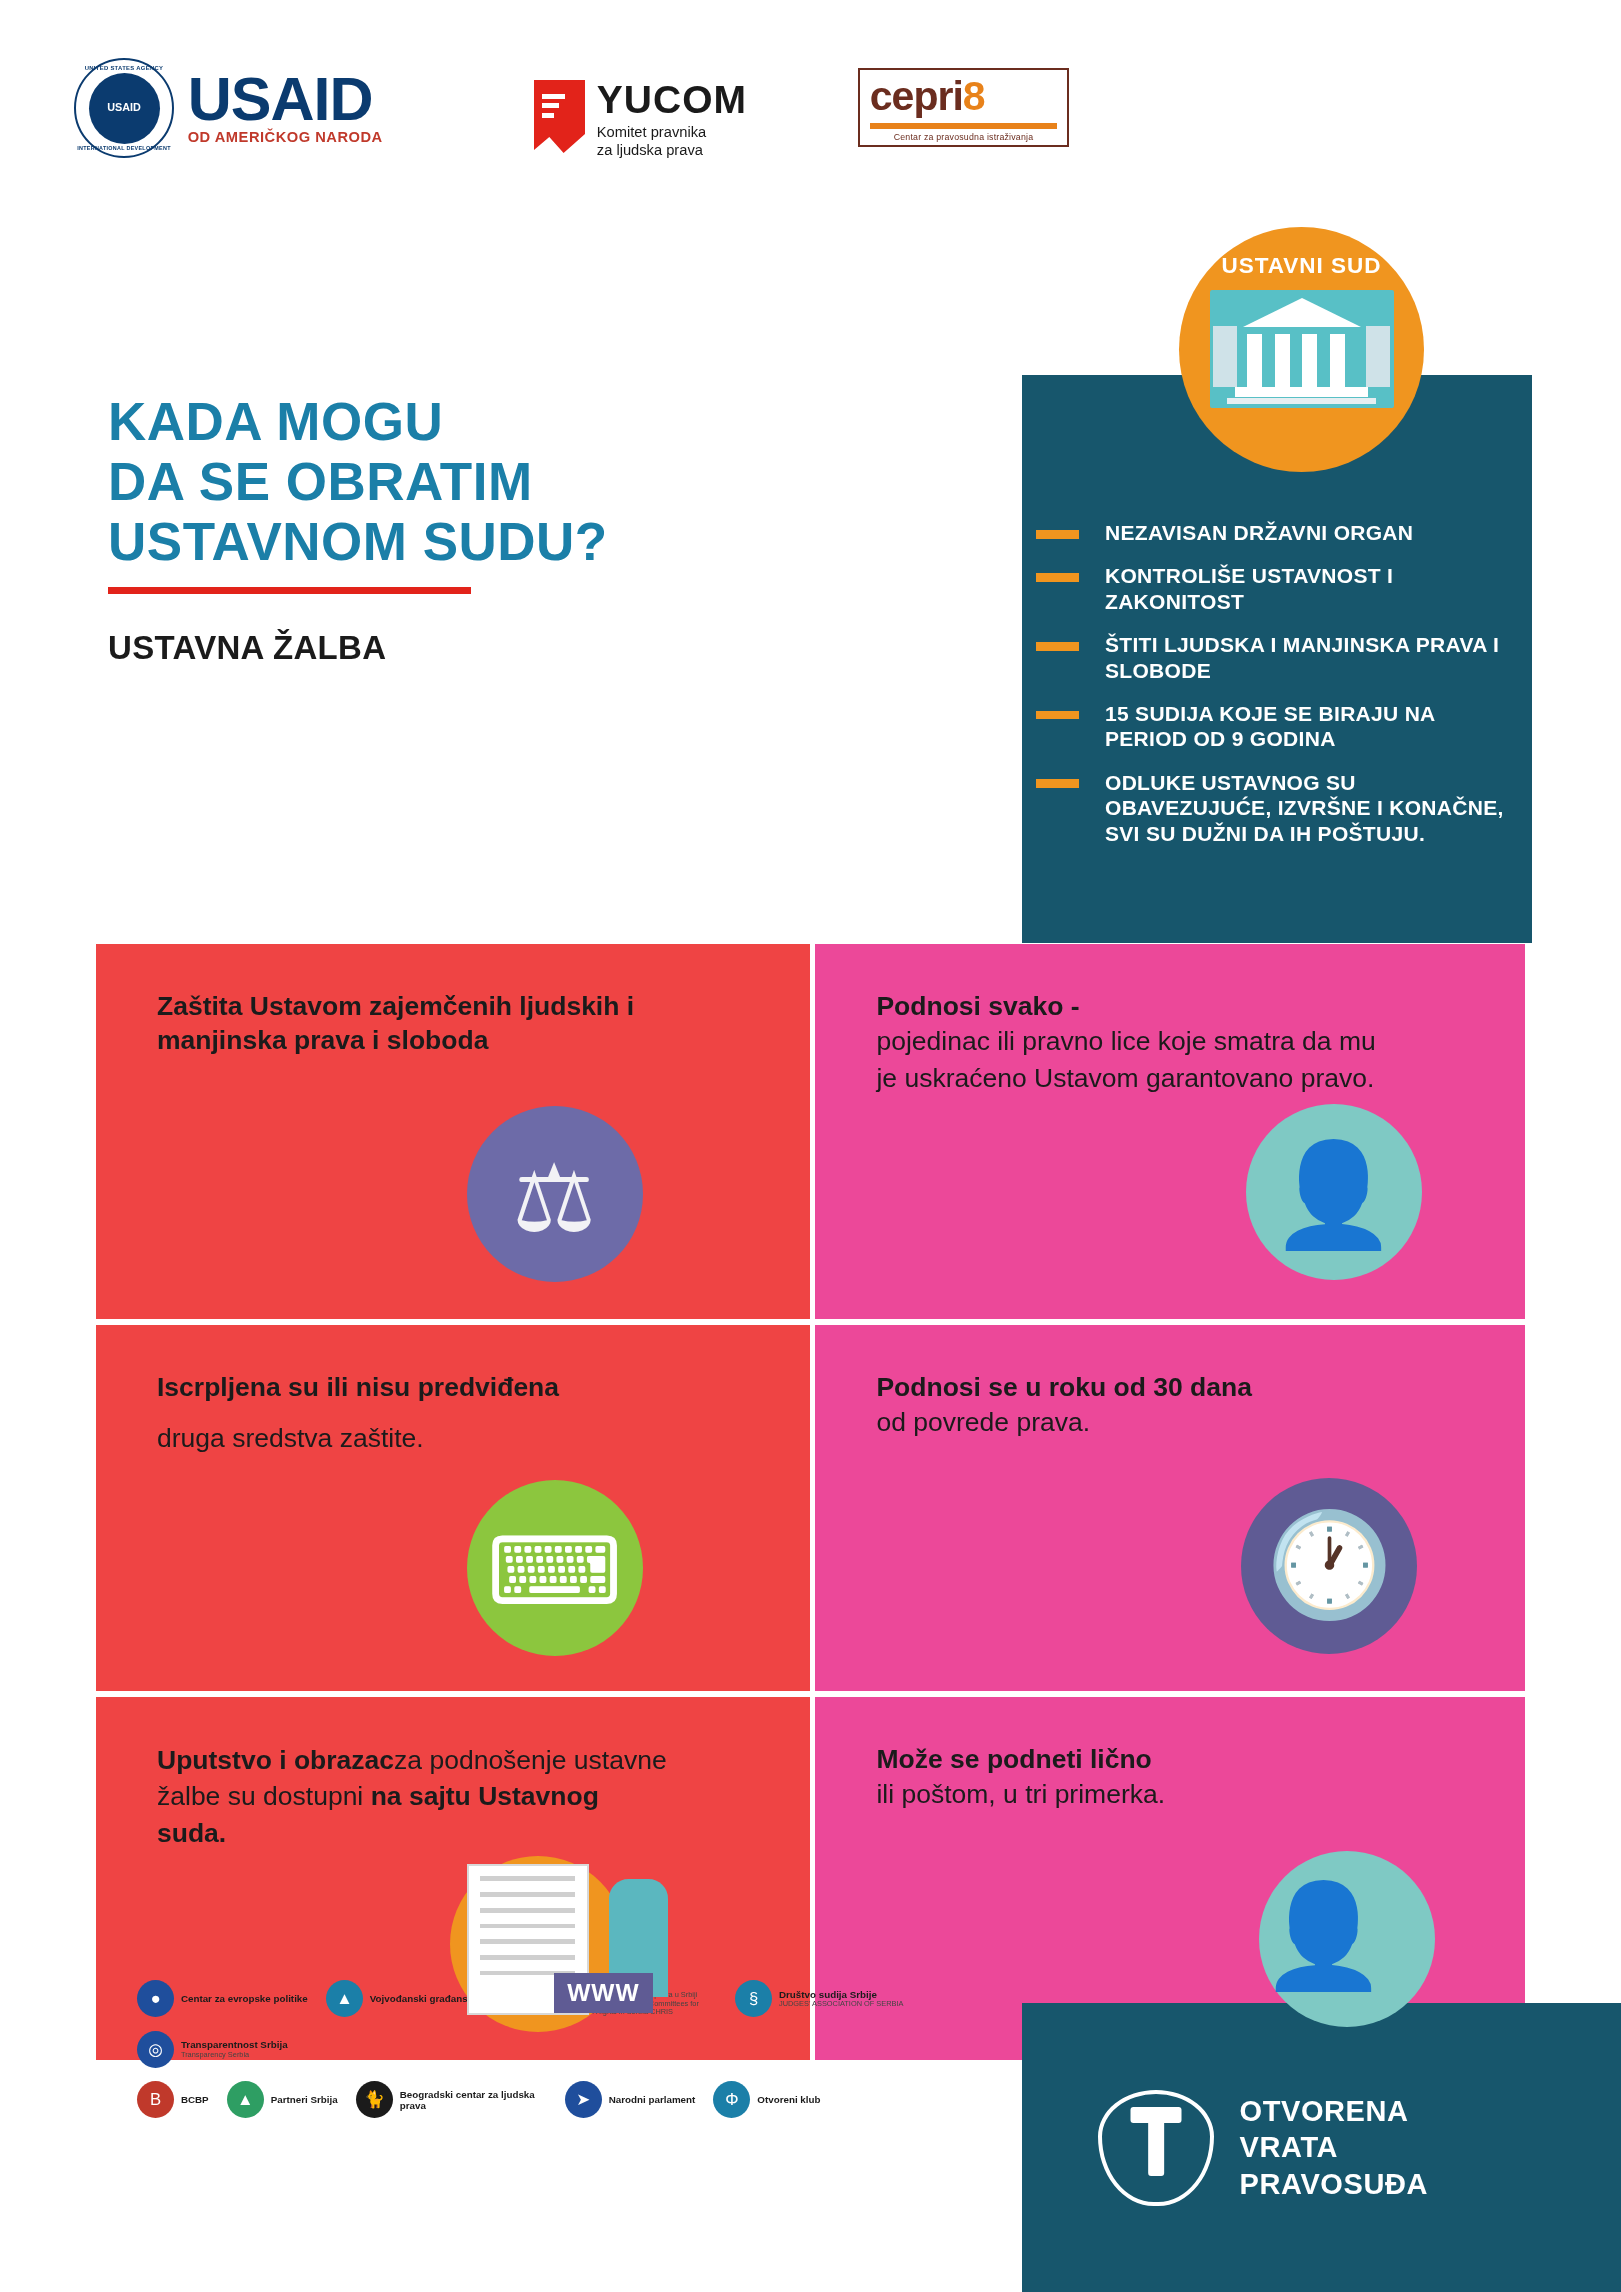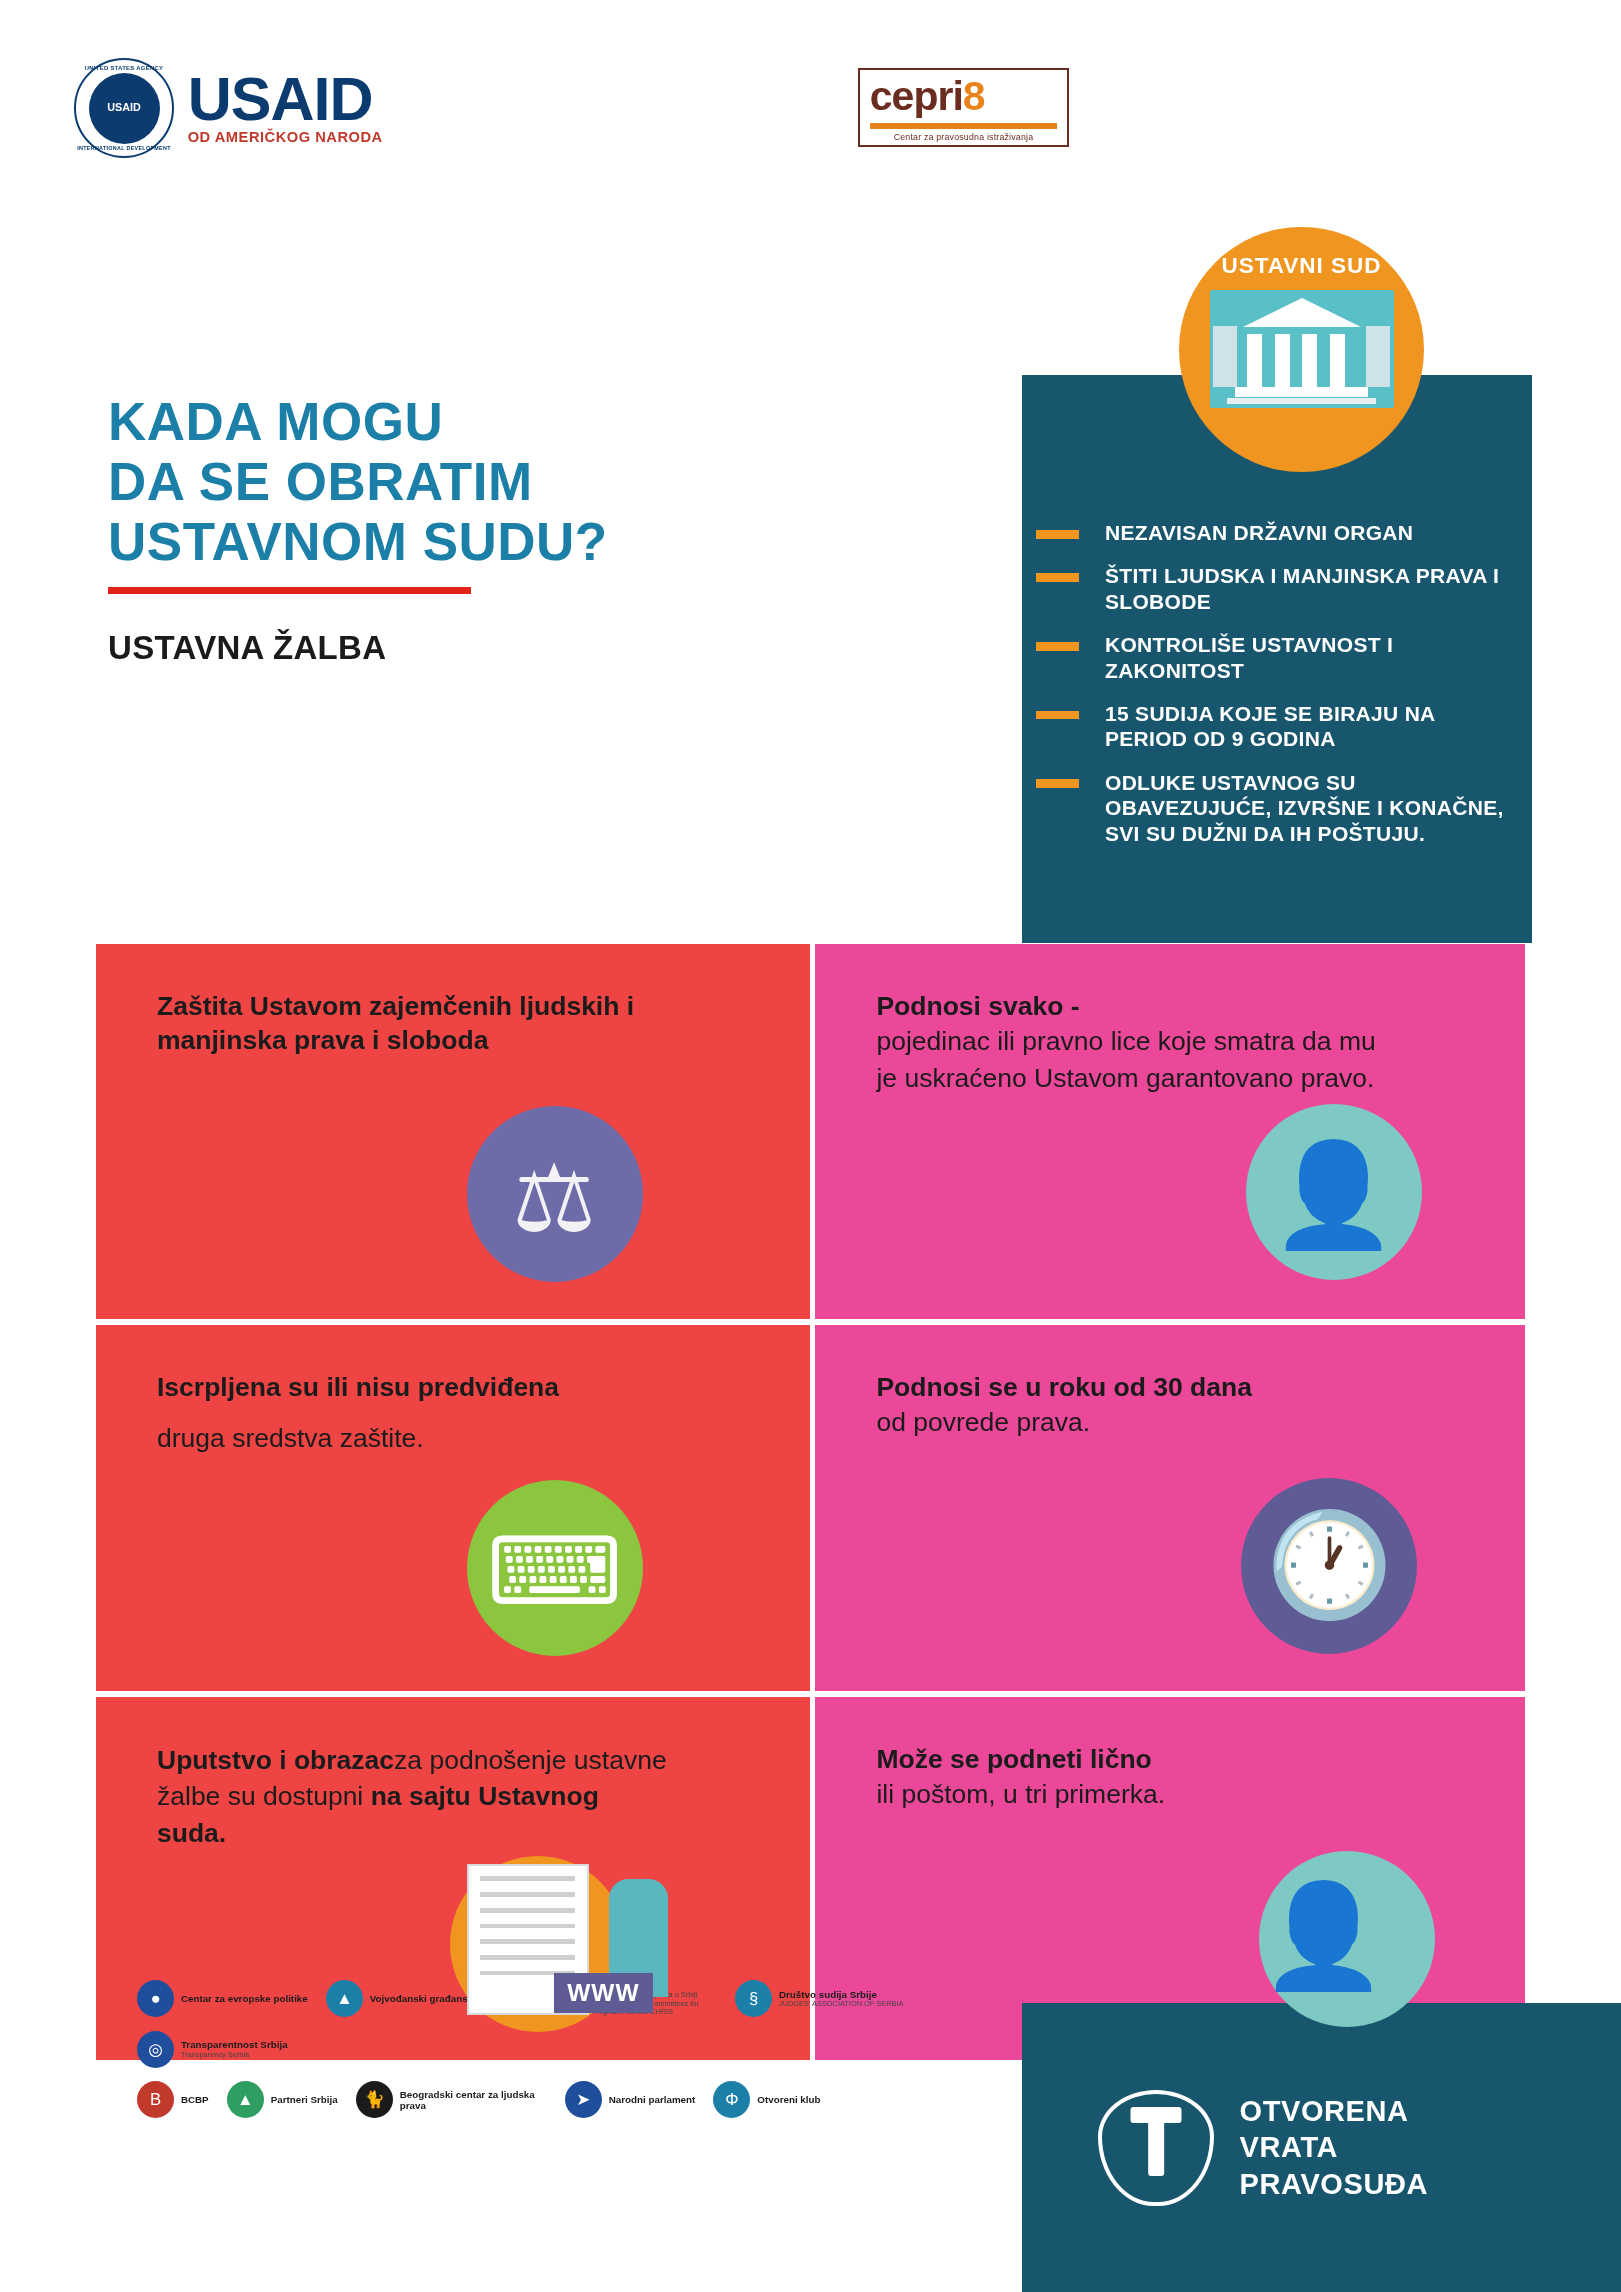--- a/index.html
+++ b/index.html
@@ -131,20 +131,37 @@
         <div class="ring-txt">UNITED STATES AGENCY</div>
         <div class="inner">USAID</div>
         <div class="ring-txt-b">INTERNATIONAL DEVELOPMENT</div>
       </div>
       <div>
         <div class="usaid-word">USAID</div>
         <div class="usaid-sub">OD AMERIČKOG NARODA</div>
       </div>
     </div>
 
+    <div class="yucom">
+      <div class="yucom-mark">
+        <div class="flag"></div>
+        <div class="bars">
+            <i></i>
+            <i></i>
+            <i></i>
+          </div>
+      </div>
+      <div class="yucom-txt">
+        <div class="y1">YUCOM</div>
+        <div class="y2">
+          <span>Komitet pravnika</span><br>
+          <span>za ljudska prava</span>
+        </div>
+      </div>
+    </div>
 
     <div class="cepris">
       <div class="cepris-box">
         <div class="cepris-word">
           <span>cepri</span><span class="s8">8</span>
         </div>
         <div class="cepris-strip"></div>
         <div class="cepris-sub">Centar za pravosudna istraživanja</div>
       </div>
     </div>
@@ -156,22 +173,22 @@
       <span>DA SE OBRATIM</span><br>
       <span>USTAVNOM SUDU?</span>
     </h1>
     <div class="rule"></div>
     <div class="sub-title">USTAVNA ŽALBA</div>
   </div>
 
   <div class="teal">
     <ul>
       <li><span class="dash"></span><span>NEZAVISAN DRŽAVNI ORGAN</span></li>
+      <li><span class="dash"></span><span>KONTROLIŠE USTAVNOST I ZAKONITOST</span></li>
       <li><span class="dash"></span><span>ŠTITI LJUDSKA I MANJINSKA PRAVA I SLOBODE</span></li>
-      <li><span class="dash"></span><span>KONTROLIŠE USTAVNOST I ZAKONITOST</span></li>
       <li><span class="dash"></span><span>15 SUDIJA KOJE SE BIRAJU NA PERIOD OD 9 GODINA</span></li>
       <li><span class="dash"></span><span>ODLUKE USTAVNOG SU OBAVEZUJUĆE, IZVRŠNE I KONAČNE, SVI SU DUŽNI DA IH POŠTUJU.</span></li>
     </ul>
   </div>
 
   <div class="circle-badge">
     <div class="badge-title">USTAVNI SUD</div>
     <div class="bank">
       <div class="sidel"></div>
         <div class="sider"></div>

